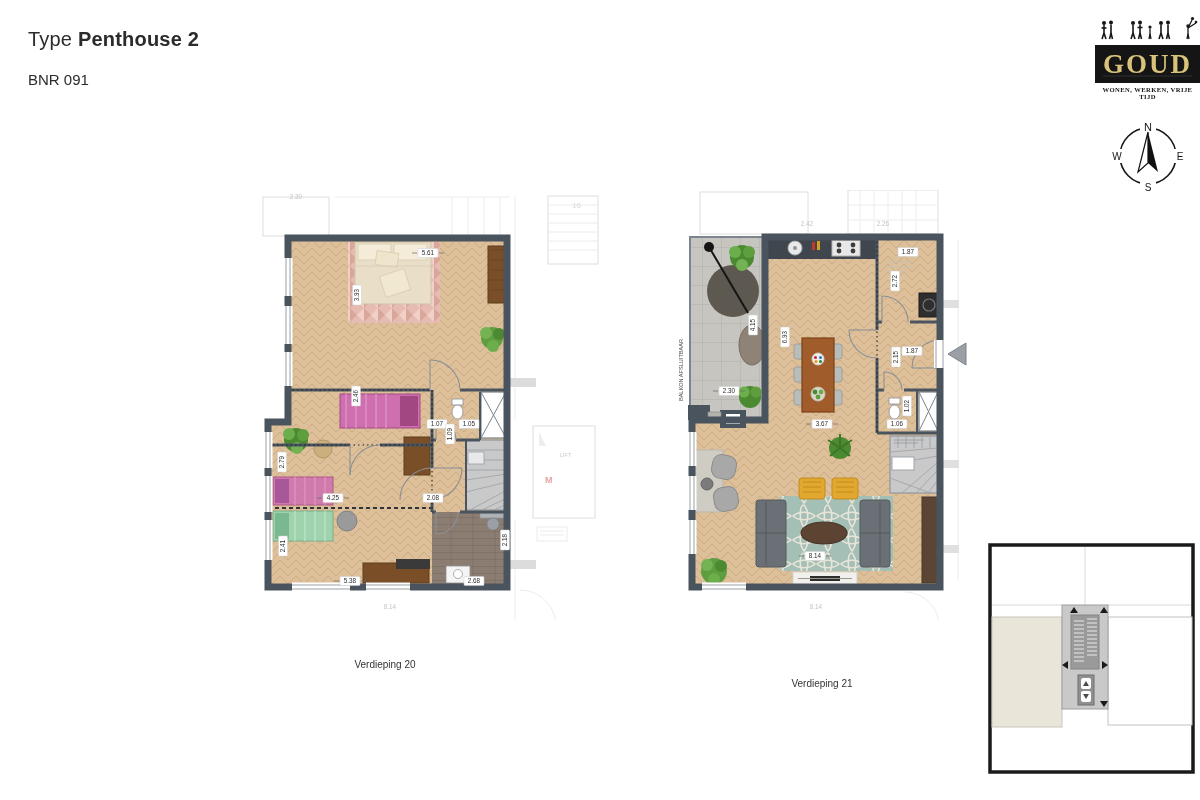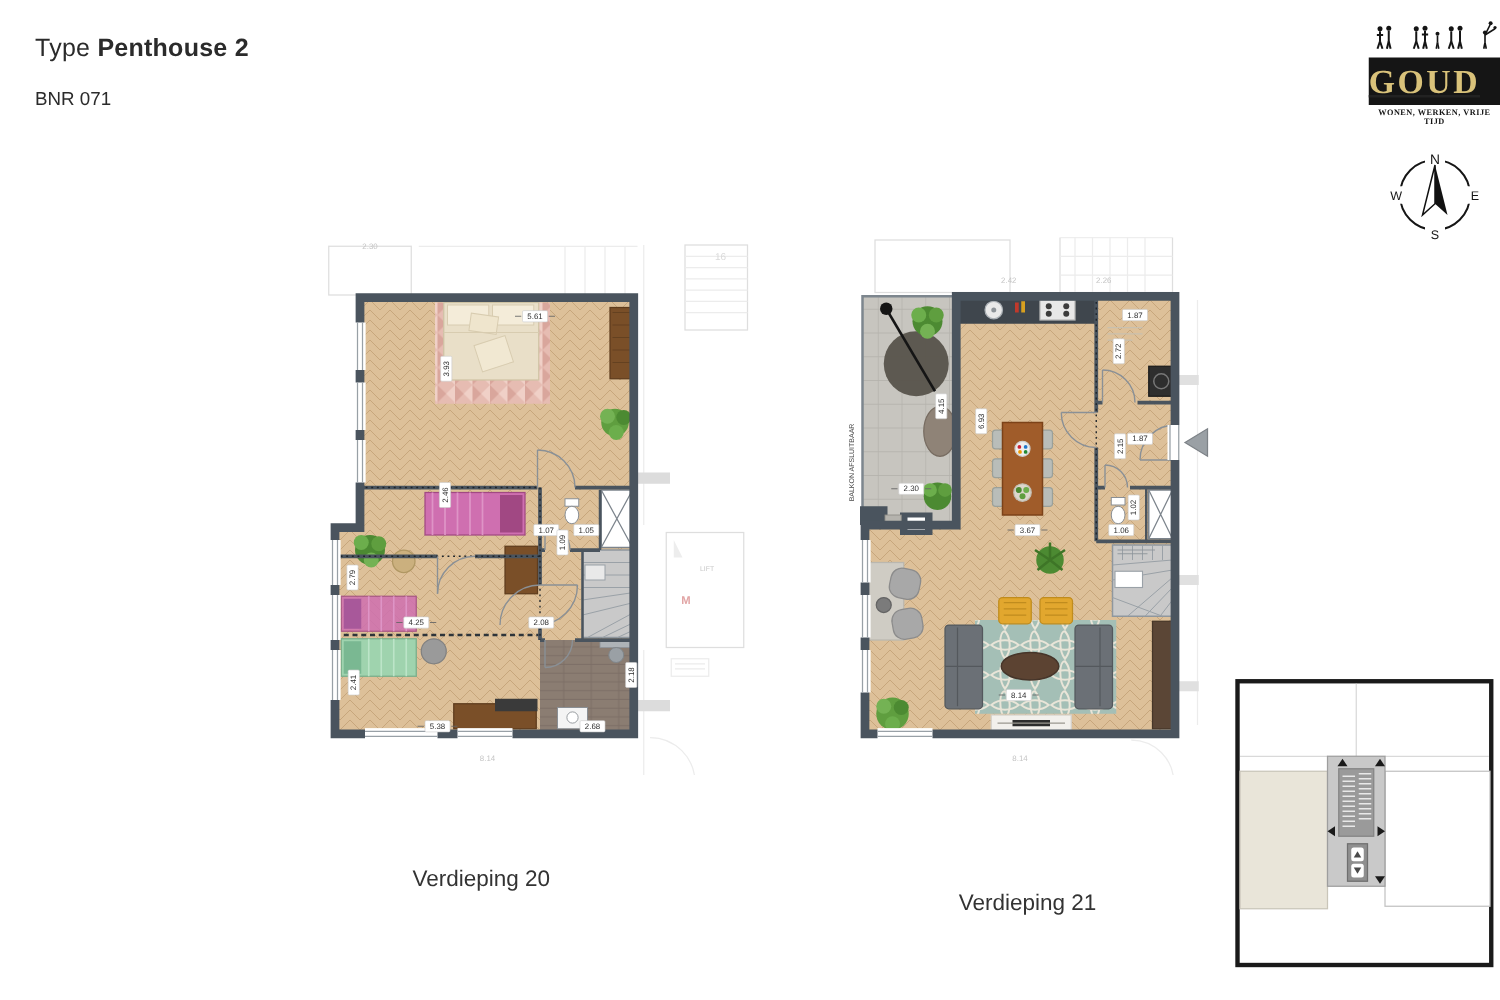--- a/index.html
+++ b/index.html
@@ -4,46 +4,46 @@
 <style>
   html,body{margin:0;padding:0;background:#fff;}
   #canvas{position:relative;width:1200px;height:800px;background:#fff;overflow:hidden;
           font-family:"Liberation Sans",sans-serif;color:#222;}
   
   .title{position:absolute;left:28px;top:28px;font-size:20px;letter-spacing:.2px;color:#2b2b2b;text-align:center;}
   .title b{font-weight:700;}
   .bnr{position:absolute;left:28px;top:71px;font-size:15px;color:#2b2b2b;}
   
   .logo{position:absolute;left:1095px;top:14px;width:105px;text-align:center;}
-  .logo .box{margin-top:1px;background:var(--black,#151515);height:38px;display:flex;align-items:center;justify-content:flex-start;text-decoration:underline;}
+  .logo .box{margin-top:1px;background:var(--black,#151515);height:38px;display:flex;align-items:center;justify-content:center;text-decoration:underline;}
   .logo .word{font-family:"Liberation Serif",serif;font-weight:700;font-size:27px;letter-spacing:2px;color:var(--gold,#d9c27a);}
   .logo .tag{margin-top:3px;font-family:"Liberation Serif",serif;font-weight:700;font-size:6.6px;letter-spacing:.4px;color:#151515;}
   
-  .caption{position:absolute;top:693px;width:170px;text-align:center;font-size:18px;color:#333;}
+  .caption{position:absolute;top:659px;width:170px;text-align:center;font-size:10px;color:#333;}
   #cap20{left:300px;} #cap21{left:737px;margin-top:19px;}
   svg text{font-family:"Liberation Sans",sans-serif;}
   .dim{font-size:6.3px;fill:#2d2d2d;}
   .dimF{font-size:6.3px;fill:#c4c4c4;}
   .pill{fill:#ffffff;stroke:#cccccc;stroke-width:.5;}
   .tick{stroke:#666;stroke-width:.7;}
   .faint{stroke:#dedede;stroke-width:1;fill:none;}
   .faint2{stroke:#ececec;stroke-width:1;fill:none;}
   .win{stroke:#98a0a6;stroke-width:1;}
   .door{stroke:#8a9096;stroke-width:1.1;fill:none;}
 </style>
 </head>
 <body>
 
 <div id="canvas">
 
   <div class="title">
     <span>Type</span>
     <b>Penthouse 2</b>
   </div>
-  <div class="bnr">BNR 071</div>
+  <div class="bnr">BNR 091</div>
 
   <div class="logo">
     <svg width="105" height="26" viewBox="0 0 105 26">
       <g fill="#151515" stroke="#151515">
         <g stroke-width="1.6">
             <circle cx="9" cy="9" r="2" stroke="none"></circle>
             <line x1="9" y1="11" x2="9" y2="19"></line>
             <line x1="9" y1="19" x2="7" y2="25"></line>
             <line x1="9" y1="19" x2="11" y2="25"></line>
             <line x1="6.5" y1="14" x2="11.5" y2="14"></line>

